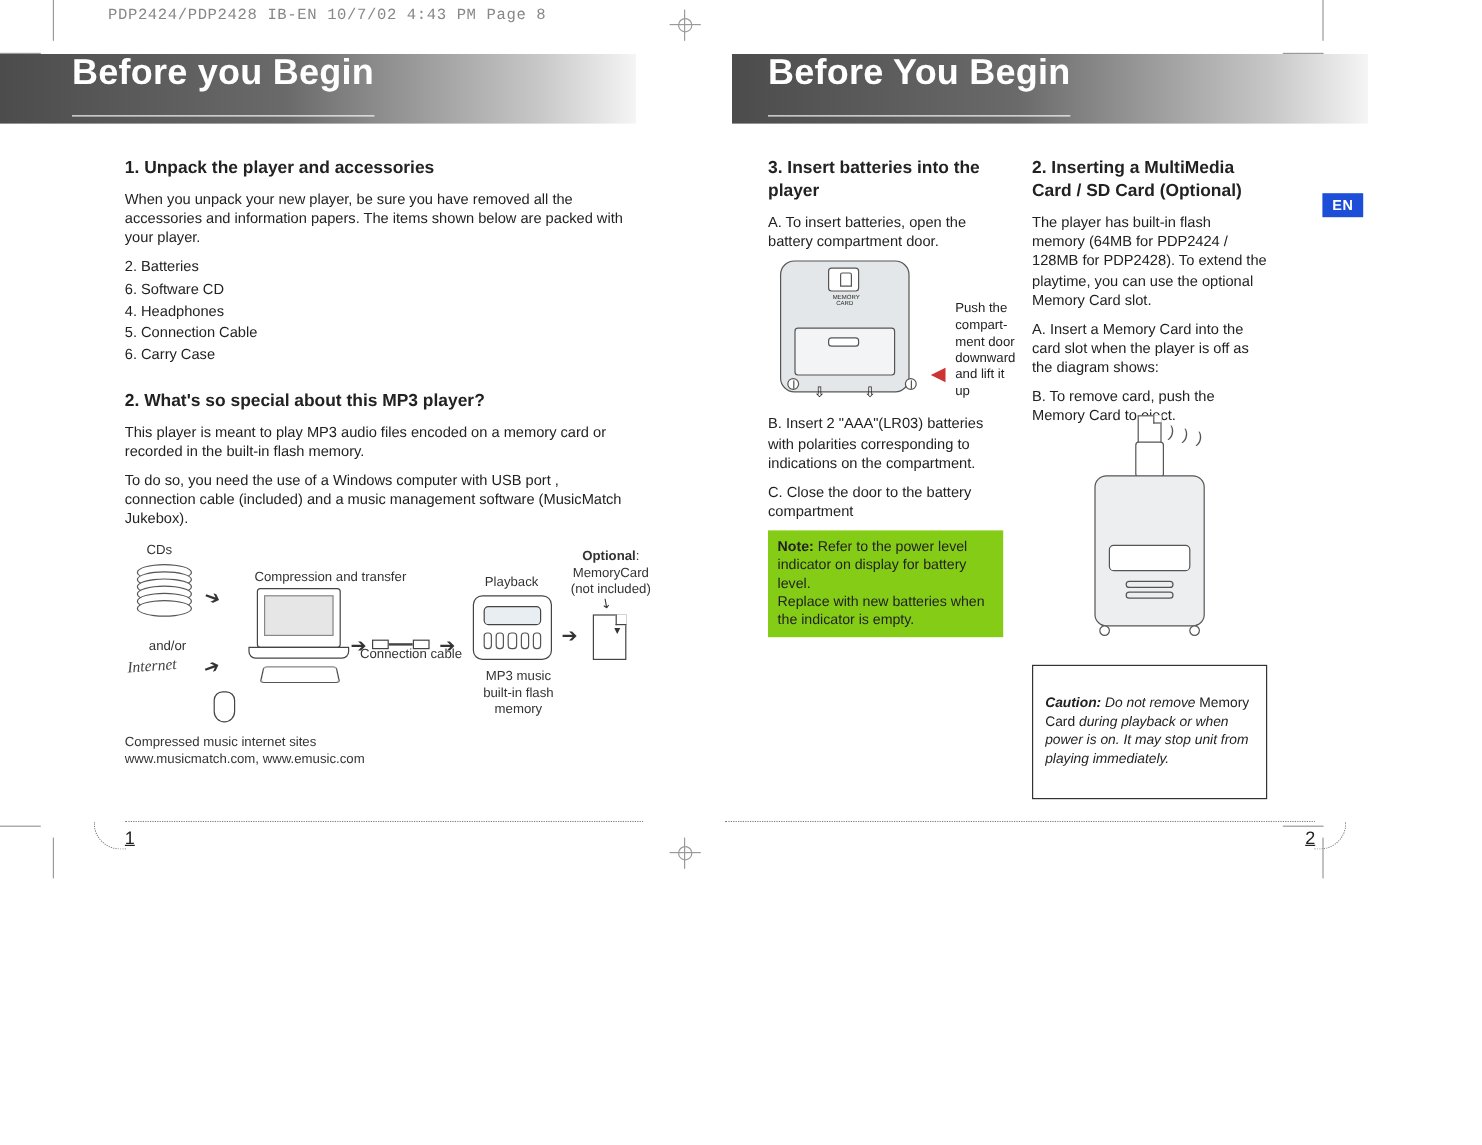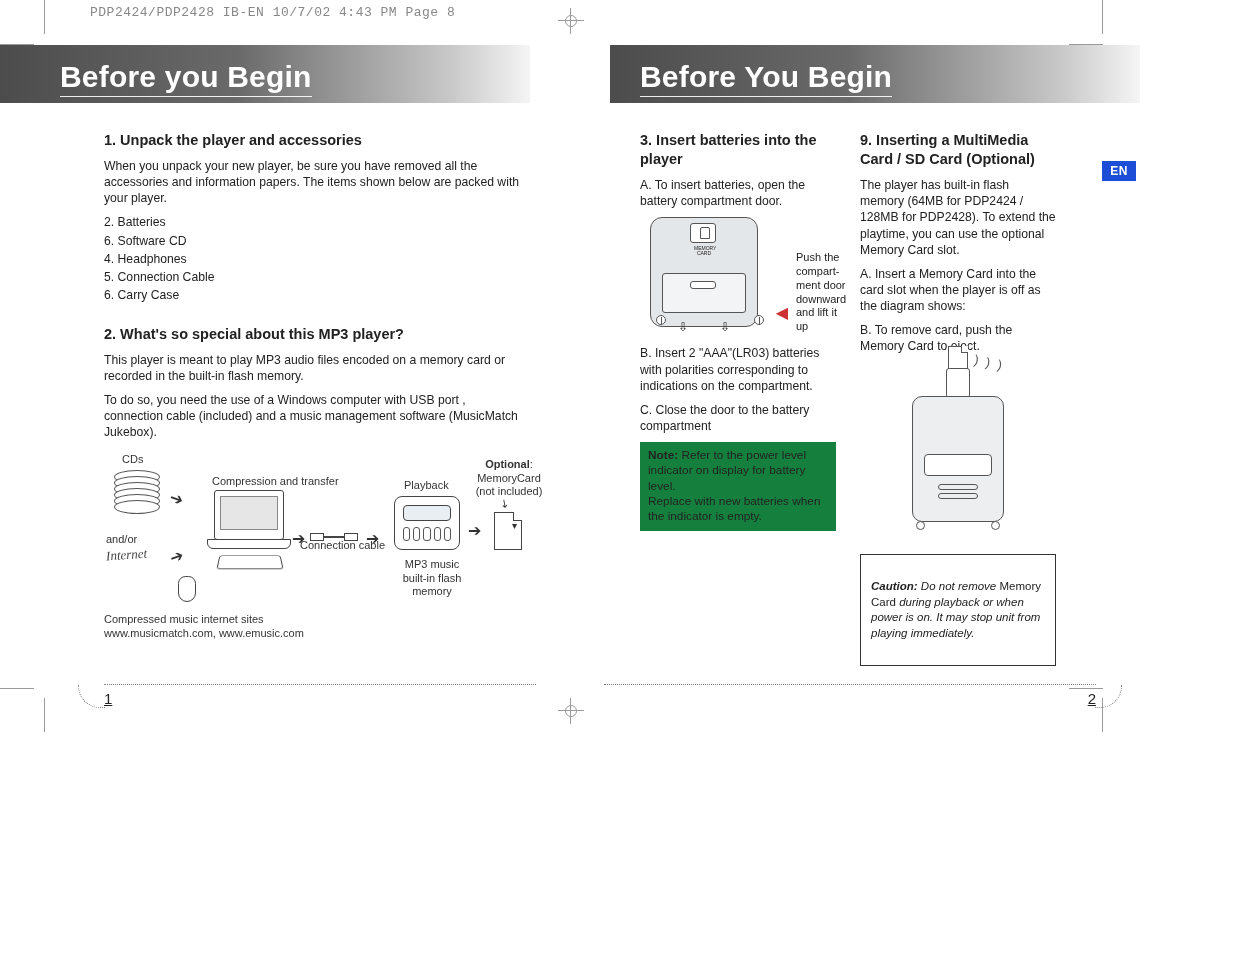--- a/index.html
+++ b/index.html
@@ -17,21 +17,21 @@
   .reg { position: absolute; width: 18px; height: 18px; }
   .reg::before, .reg::after { content:""; position:absolute; background:#9a9a9a; }
   .reg::before { left:8px; top:-4px; width:1px; height:26px; }
   .reg::after  { top:8px; left:-4px; height:1px; width:26px; }
   .reg .ring { position:absolute; left:3px; top:3px; width:12px; height:12px; border:1px solid #9a9a9a; border-radius:50%; }
 
   
   .titlebar { position: relative; height: 58px; margin-left: -44px; width: 530px;
     background: linear-gradient(90deg, #4c4c4c 0%, #6a6a6a 45%, #c8c8c8 85%, #f5f5f5 100%);
     display:flex; align-items:flex-end; padding: 0 0 6px 60px; }
-  .titlebar h1 { color:#fff; font-weight:600; font-size:30px; letter-spacing:.2px; border-bottom:1px solid rgba(255,255,255,.9); padding-bottom:2px; }
+  .titlebar h1 { color:#fff; font-weight:600; font-size:30px; letter-spacing:.2px; border-bottom:1px solid rgba(255,255,255,.9); padding-bottom:18px; }
   .page.right .titlebar { margin-left:0; width:530px; padding-left:30px; }
 
   
   .body { padding: 28px 10px 0 60px; font-size: 12.2px; line-height: 1.32; color:#222; }
   .page.right .body { padding-left: 30px; padding-right: 0; display:flex; gap:24px; }
   .col { width: 196px; }
   h2 { font-size: 14.5px; font-weight: 700; margin-bottom: 8px; }
   h2.num { margin-top: 22px; }
   p  { margin-bottom: 8px; }
   ol.plain { list-style: none; margin: 6px 0 0 0; }
@@ -86,21 +86,21 @@
   .pfront .card { position:absolute; left:50px; top:-22px; width:20px; height:26px; border:1.4px solid #555; background:#fff; }
   .pfront .card::before{content:""; position:absolute; right:-1px; top:-1px; width:6px; height:6px; background:#fff; border-left:1.4px solid #555; border-bottom:1.4px solid #555;}
   .pfront .disp2{ position:absolute; left:26px; top:86px; width:68px; height:22px; border:1.4px solid #555; border-radius:4px; background:#fff;}
   .pfront .btns { position:absolute; left:40px; top:116px; width:40px; height:18px; display:flex; flex-direction:column; gap:3px;}
   .pfront .btns span{height:6px; border:1.1px solid #555; border-radius:4px;}
   .pfront .scrw { position:absolute; width:9px; height:9px; border:1.1px solid #555; border-radius:50%; background:#fff;}
   .pfront .scrw.l{left:18px; bottom:8px;} .pfront .scrw.r{right:18px; bottom:8px;}
   .pfront .motion { position:absolute; left:76px; top:-14px; font-size:13px; color:#555; letter-spacing:2px; transform:rotate(12deg);} 
 
   
-  .shade { background:#15803d; padding:6px 8px; margin-top:6px; font-size:11.8px; line-height:1.3; }
+  .shade { background:#84cc16; padding:6px 8px; margin-top:6px; font-size:11.8px; line-height:1.3; }
   .caution { border:1px solid #333; padding:24px 10px; font-size:11.5px; line-height:1.35; font-style:italic; margin-top:16px; }
   .caution b { font-style: italic; font-weight:700; }
   .caution .nrm { font-style: normal; }
 
   
   .langtab { position:absolute; right:-40px; top:116px; width:34px; height:20px; background:#1d4ed8; color:#fff; font-weight:700; font-size:12px; display:flex; align-items:center; justify-content:center; letter-spacing:.5px;}
 
   
   .thumb { position:absolute; bottom:0; height:1px; border-top:1.2px dotted #7a7a7a; }
   .page.left  .thumb { left:60px; right:-6px; border-radius: 0 0 0 28px; }
@@ -157,21 +157,21 @@
       <div class="diagram">
         <span class="lbl" style="left:18px; top:2px;">CDs</span>
         <div class="cds">
           <span style="top:0"></span>
             <span style="top:6px"></span>
             <span style="top:12px"></span>
           <span style="top:18px"></span>
             <span style="top:24px"></span>
             <span style="top:30px"></span>
         </div>
-        <span class="lbl" style="left:2px; top:82px;text-align:right;">and/or</span>
+        <span class="lbl" style="left:20px; top:82px;text-align:right;">and/or</span>
         <span class="internet">Internet</span>
         <span class="arrow" style="left:66px; top:38px; transform:rotate(20deg);">➔</span>
         <span class="arrow" style="left:66px; top:96px; transform:rotate(-20deg);">➔</span>
 
         <span class="lbl" style="left:108px; top:24px;">Compression and transfer</span>
         <div class="pc">
           <div class="mon">
               <div class="screen"></div>
             </div>
             <div class="base"></div>
@@ -247,21 +247,21 @@
           <div class="batt-note">Push the compart-ment door downward and lift it up</div>
         </div>
 
         <p>B. Insert 2 "AAA"(LR03) batteries with polarities corresponding to indications on the compartment.</p>
         <p>C. Close the door to the battery compartment</p>
         <div class="shade"><b>Note:</b><span style="white-space:pre-line;"> Refer to the power level indicator on display for battery level.
 Replace with new batteries when the indicator is empty.</span></div>
       </div>
 
       <div class="col">
-        <h2>9. Inserting a MultiMedia Card / SD Card (Optional)</h2>
+        <h2>2. Inserting a MultiMedia Card / SD Card (Optional)</h2>
         <p>The player has built-in flash memory (64MB for PDP2424 / 128MB for PDP2428).  To extend the playtime, you can use the optional Memory Card slot.</p>
         <p>A. Insert a Memory Card into the card slot when the player is off as the diagram shows:</p>
         <p>B. To remove card, push the Memory Card to eject.</p>
 
         <div class="pfront">
           <span class="motion">) ) )</span>
           <div class="card"></div>
           <div class="slot2"></div>
           <div class="body2"></div>
           <div class="disp2"></div>

